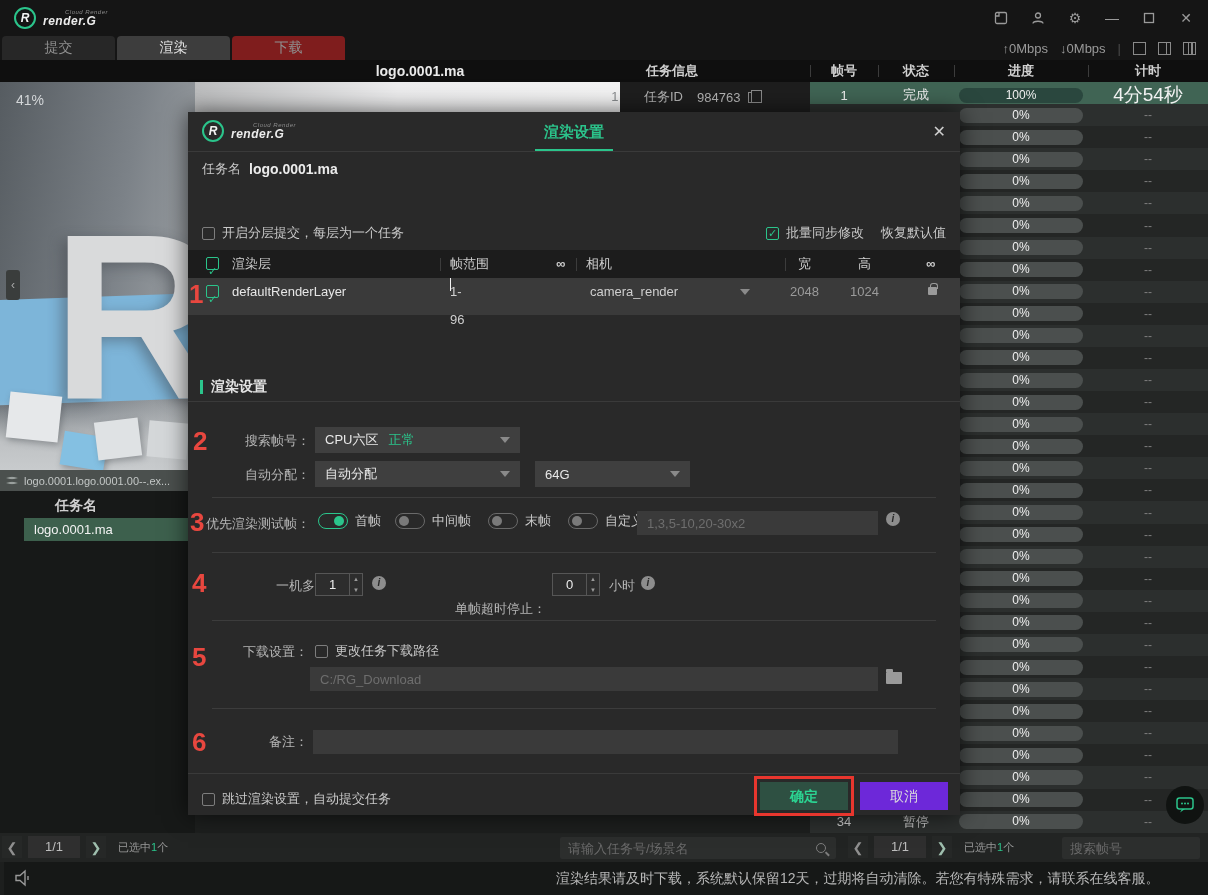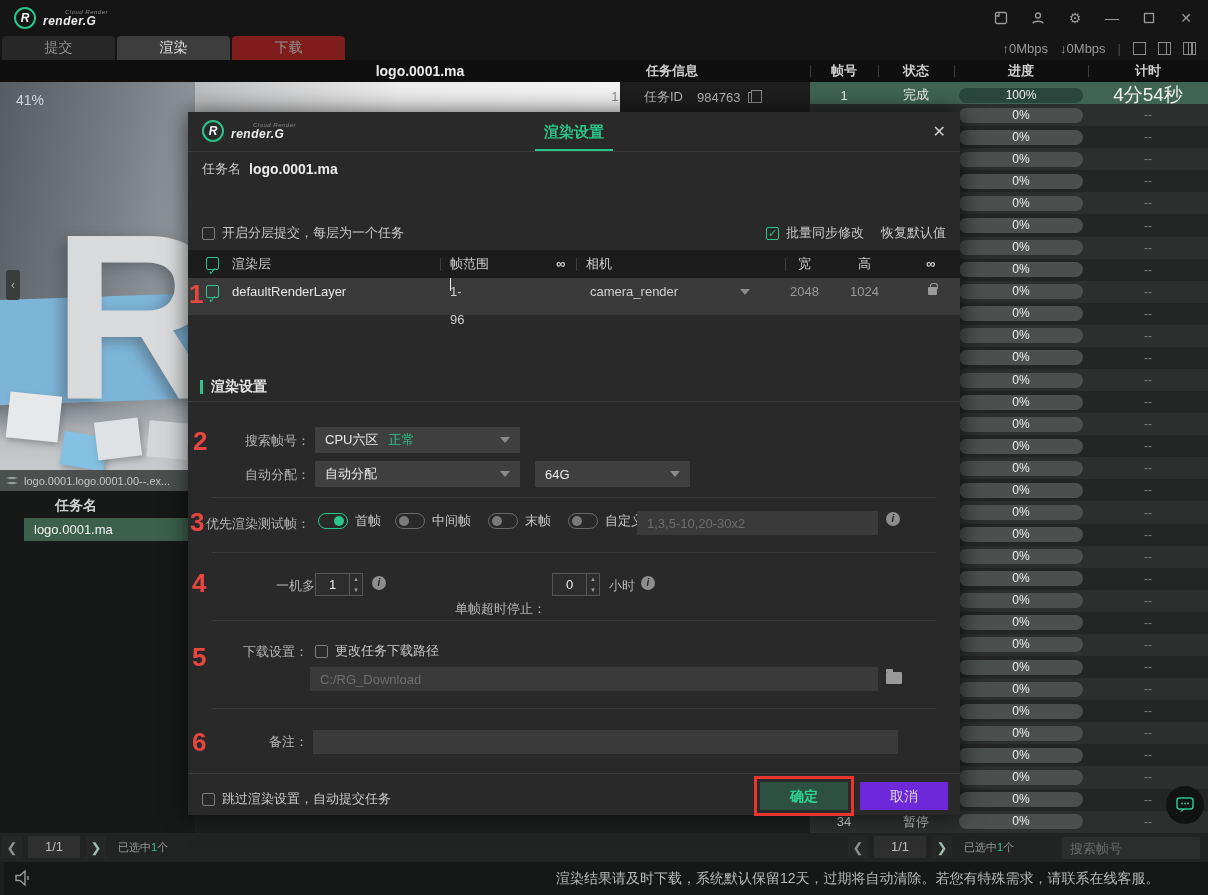--- a/index.html
+++ b/index.html
@@ -678,20 +678,24 @@
     <div class="task-item">logo.0001.ma</div>
   </div>
 
   <div class="pagebar">
     <div class="pg" style="left:2px;">
       <span class="pg-btn">❮</span>
       <span class="pg-box">1/1</span>
       <span class="pg-btn next">❯</span>
       <span class="pg-sel"><span>已选中</span><b>1</b><span>个</span></span>
     </div>
+    <div class="searchbox" style="left:560px; width:276px;">
+      <input placeholder="请输入任务号/场景名" style="">
+      <span class="mag"></span>
+    </div>
     <div class="pg" style="left:848px;">
       <span class="pg-btn">❮</span>
       <span class="pg-box">1/1</span>
       <span class="pg-btn next">❯</span>
       <span class="pg-sel"><span>已选中</span><b>1</b><span>个</span></span>
     </div>
     <div class="searchbox" style="left:1062px; width:138px;">
       <input placeholder="搜索帧号" style="">
 
     </div>

